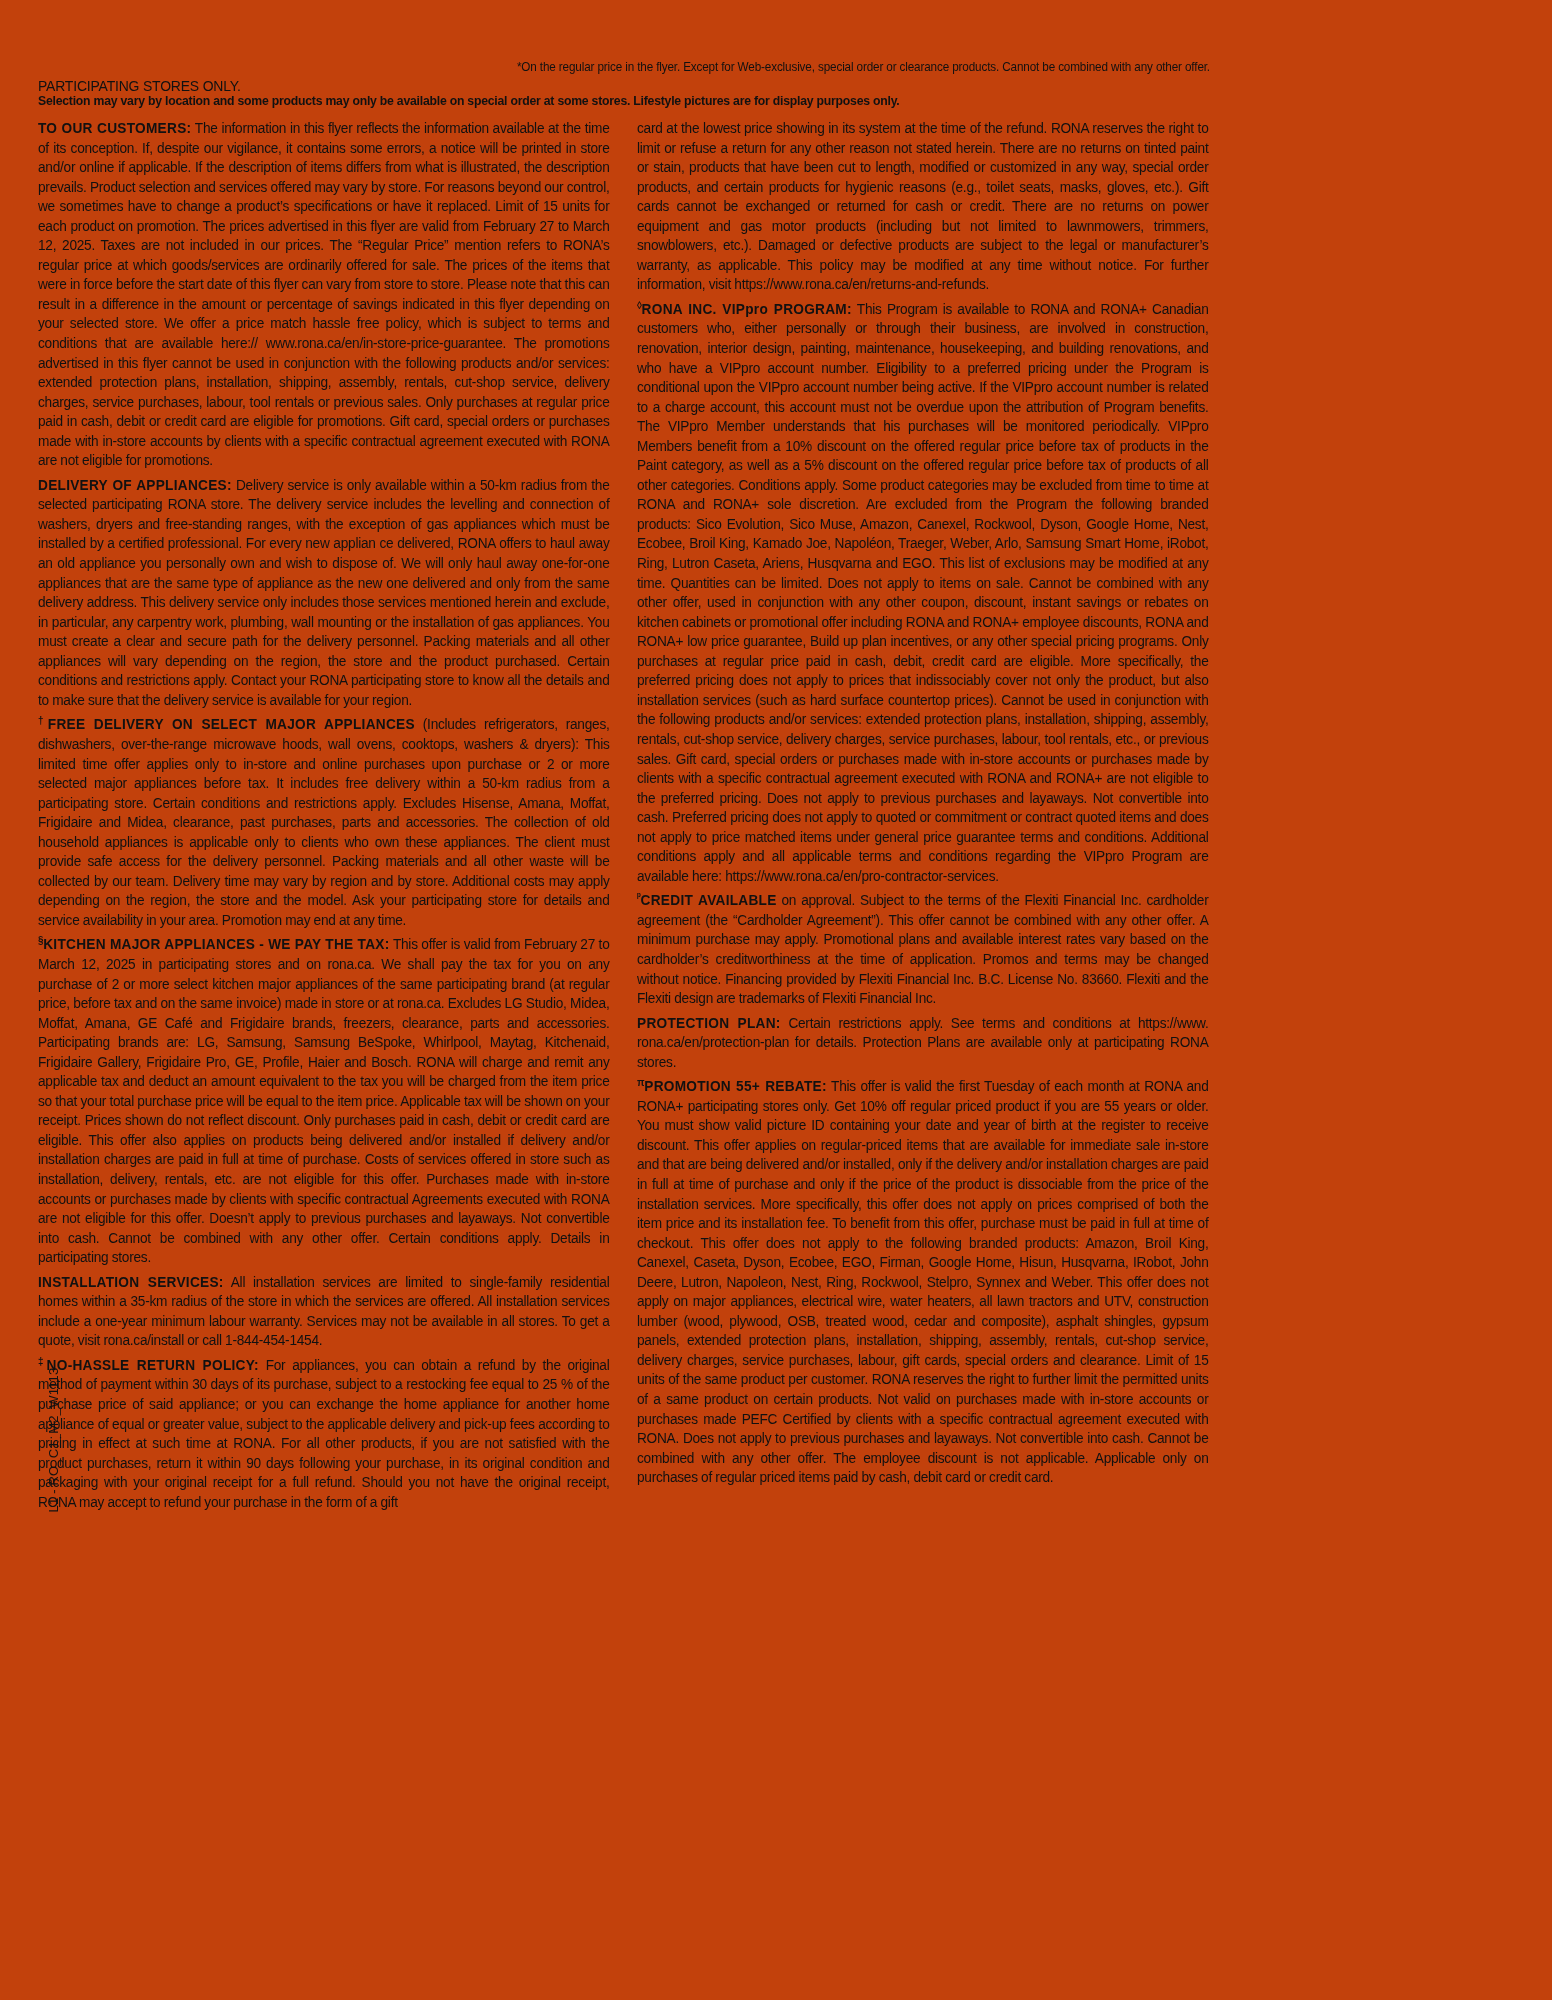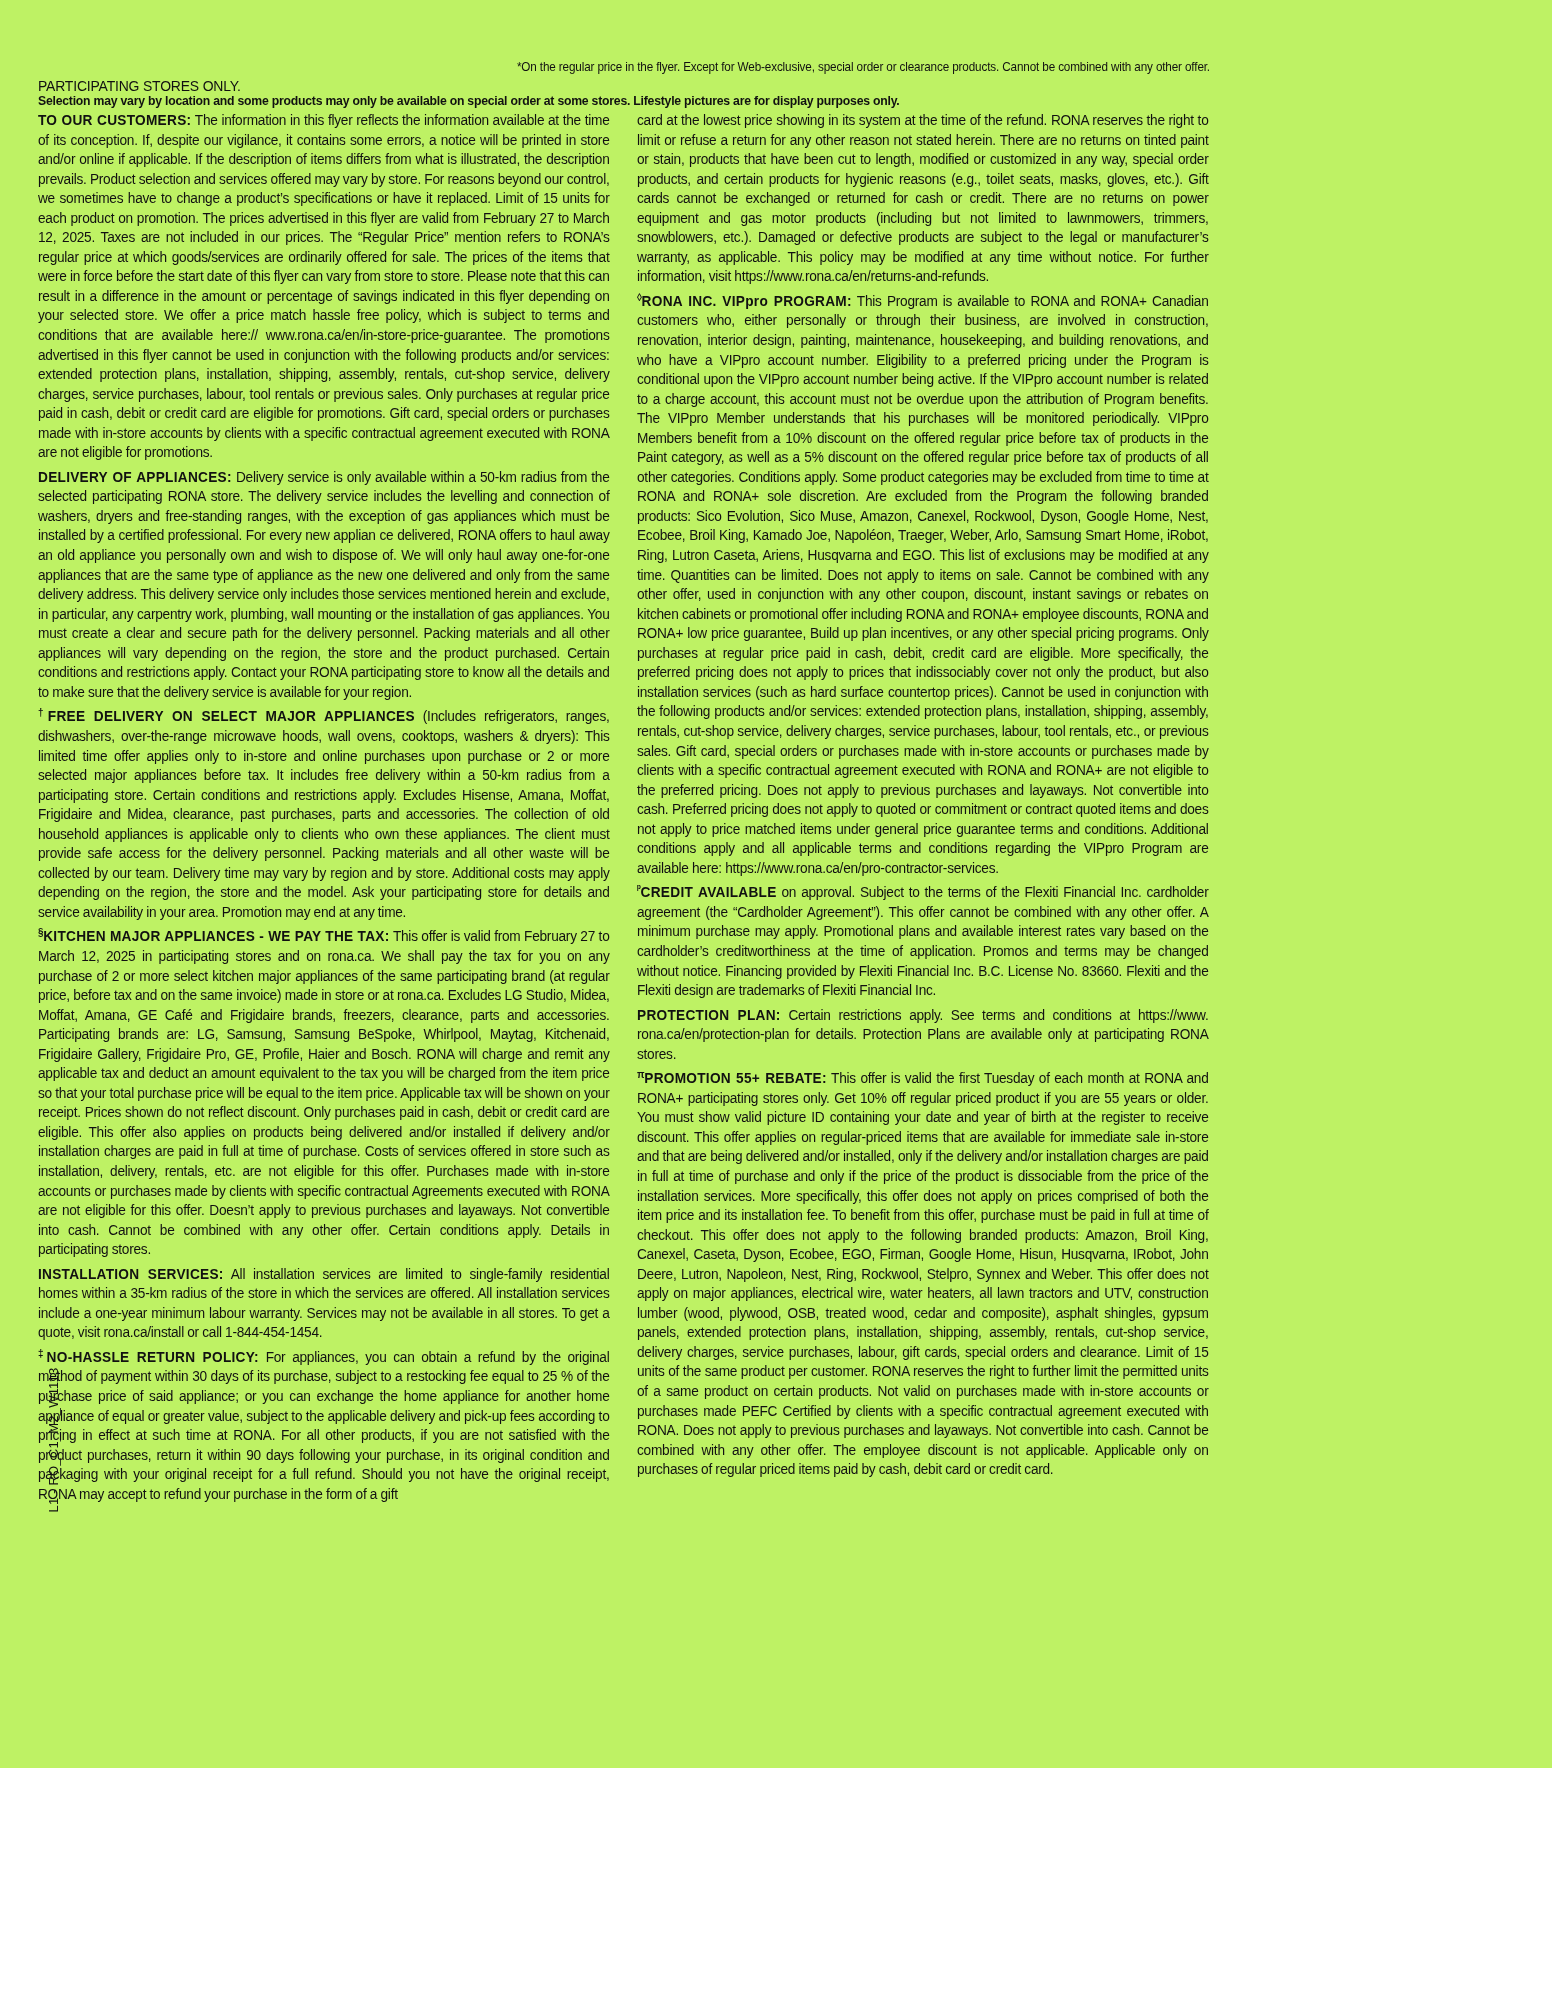--- a/index.html
+++ b/index.html
@@ -4,22 +4,22 @@
 <title>RONA Flyer Terms and Conditions</title>
 <style>
   html, body {
     margin: 0;
     padding: 0;
     background: #ffffff;
   }
   .page {
     position: relative;
     width: 1552px;
-    height: 1768px;
-    background: #bef264;
+    height: 2000px;
+    background: #c2410c;
     font-family: "Liberation Sans", sans-serif;
     color: #111111;
     overflow: hidden;
     box-sizing: border-box;
   }
 
   .top-note {
     position: absolute;
     left: 40px;
     top: 60px;
@@ -53,21 +53,21 @@
     line-height: 17px;
     font-weight: bold;
     letter-spacing: -0.25px;
     transform: scaleX(0.9);
     transform-origin: left top;
   }
 
   .columns {
     position: absolute;
     left: 38px;
-    top: 110px;
+    top: 118px;
     width: 1170px;
     display: flex;
     gap: 27px;
   }
   .col {
     width: 572px;
   }
   .col p {
     margin: 0 0 0 0;
     font-size: 15.1px;

